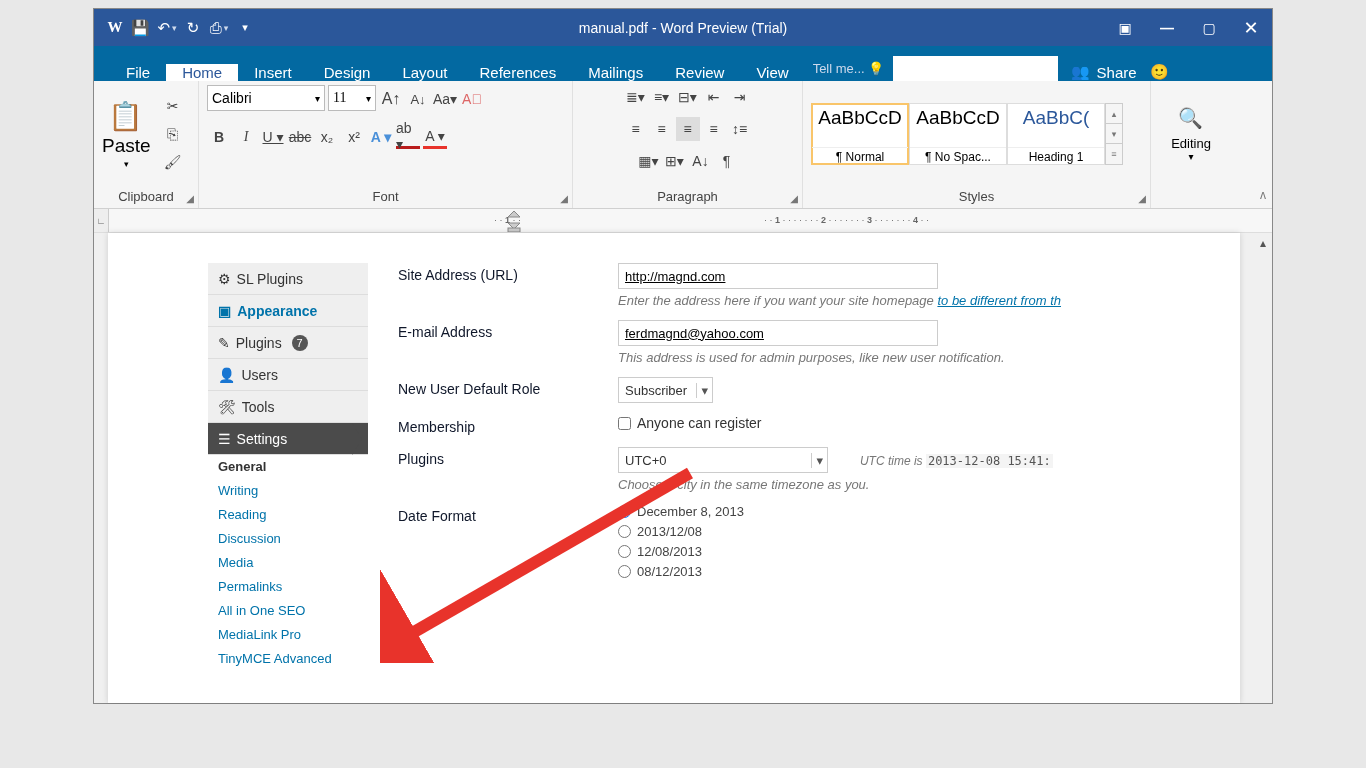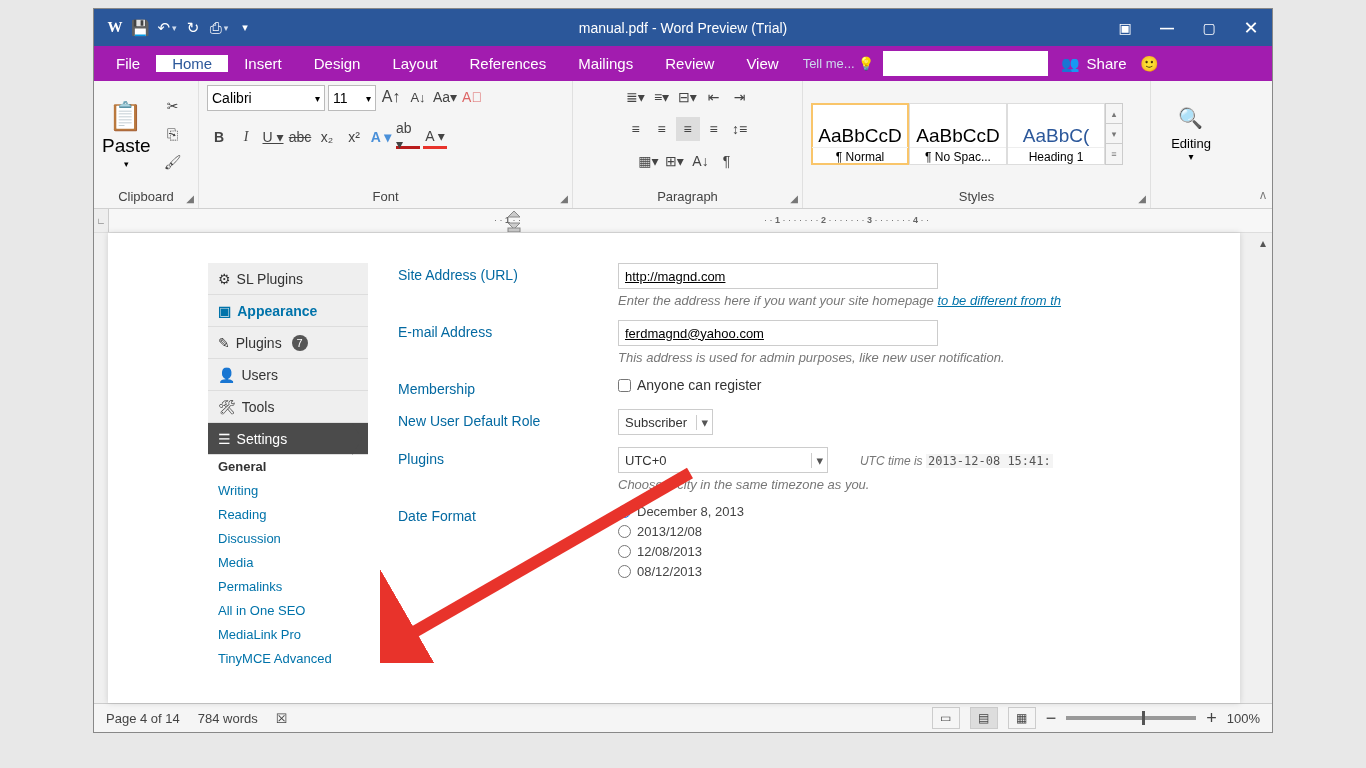--- a/index.html
+++ b/index.html
@@ -9,50 +9,50 @@
 
 .titlebar { height: 37px; background: #2b579a; display: flex; align-items: center; color: #fff; position: relative; }
 .titlebar-left { display: flex; align-items: center; gap: 4px; padding-left: 10px; }
 .qa-icon { width: 22px; height: 22px; display: inline-flex; align-items: center; justify-content: center; color: #fff; font-size: 15px; }
 .qa-sep::after { content: "▾"; font-size: 9px; margin-left: 2px; color: #cdd9ec; }
 .titlebar-title { position: absolute; left: 0; right: 0; text-align: center; font-size: 14px; pointer-events: none; }
 .titlebar-right { position: absolute; right: 0; display: flex; }
 .win-btn { width: 42px; height: 37px; display: flex; align-items: center; justify-content: center; font-size: 14px; }
 
 
-.ribbon-tabs { height: 35px; background: #a21caf; display: flex; align-items: center; color: #fff; padding-left: 6px; font-size: 15px; }
+.ribbon-tabs { height: 35px; background: #0369a1; display: flex; align-items: flex-end; color: #fff; padding-left: 16px; font-size: 15px; }
 .ribbon-tab { padding: 0 16px; display: flex; align-items: center; cursor: pointer; }
 .ribbon-tab.active { background: #fff; color: #2b579a; }
 .tell-me { display: flex; align-items: center; gap: 4px; padding: 0 8px; color: #cdd9ec; font-size: 13px; }
 .tell-input { width: 165px; height: 25px; margin-left: 4px; border: none; background: #fff; }
 .share { margin-left: 6px; display: flex; align-items: center; gap: 6px; padding-right: 10px; }
 
 .ribbon-body { height: 128px; background: #f5f5f5; border-bottom: 1px solid #d0d0d0; display: flex; position: relative; }
 .ribbon-group { border-right: 1px solid #e0e0e0; display: flex; flex-direction: column; justify-content: space-between; position: relative; }
 .group-content { flex: 1; display: flex; align-items: center; padding: 4px 8px; gap: 6px; }
 .group-label { text-align: center; font-size: 13px; color: #444; padding: 2px 0 4px 0; position: relative; }
 .dlg-launcher { position: absolute; right: 4px; bottom: 4px; font-size: 10px; color: #777; }
 
 
 .clipboard-col { display: flex; flex-direction: column; align-items: center; gap: 2px; }
 .side-icons { display: flex; flex-direction: column; gap: 4px; margin-left: 4px; }
 
 
-.font-row { display: flex; align-items: flex-start; gap: 3px; margin-bottom: 6px; }
+.font-row { display: flex; align-items: flex-end; gap: 3px; margin-bottom: 6px; }
 .font-name { width: 118px; height: 26px; border: 1px solid #bbb; background: #fff; font-size: 14px; padding: 0 4px; display: flex; align-items: center; justify-content: space-between; }
-.font-size { width: 48px; height: 26px; border: 1px solid #bbb; background: #fff; font-size: 14px; padding: 0 4px; display: flex; align-items: center; justify-content: space-between; }
+.font-size { width: 48px; height: 26px; border: 1px solid #bbb; background: #fff; font-size: 14px; padding: 0 4px; display: flex; align-items: center; justify-content: space-between; font-family: Liberation Serif, serif; }
 .tiny-btn { width: 24px; height: 24px; display: flex; align-items: center; justify-content: center; font-size: 14px; color: #444; }
 
 
 .para-row { display: flex; gap: 2px; }
 
 
 .style-tile { width: 98px; height: 62px; border: 1px solid #ddd; background: #fff; display: flex; flex-direction: column; align-items: center; justify-content: flex-end; }
 .style-tile .preview { font-size: 19px; }
-.style-tile .label { font-size: 12px; margin-top: 0; border-top:1px solid #eee; width:100%; text-align:center; padding-top:2px;}
+.style-tile .label { font-size: 12px; margin-top: 18px; border-top:1px solid #eee; width:100%; text-align:center; padding-top:2px;}
 .style-tile.selected { border: 1px solid #f9c56a; box-shadow: inset 0 0 0 1px #f9c56a; }
 .gallery-controls { display: flex; flex-direction: column; border: 1px solid #ccc; }
 .gal-btn { width: 16px; height: 20px; display: flex; align-items: center; justify-content: center; font-size: 9px; color: #777; border-bottom: 1px solid #ccc; }
 
 
 .editing-col { display: flex; flex-direction: column; align-items: center; }
 
 
 .ruler { height: 24px; background: #f7f7f7; border-bottom: 1px solid #ddd; position: relative; font-size: 9px; color: #666; overflow:hidden; }
 .ruler-corner { position:absolute; left:0; top:0; width:15px; height:24px; background:#eee; border-right:1px solid #ccc; text-align:center; line-height:24px; }
@@ -68,21 +68,21 @@
 .wp-sidebar { width: 160px; }
 .wp-side-item { height: 32px; padding: 0 10px; display: flex; align-items: center; gap: 6px; border-bottom: 1px solid #ddd; background: #efefef; color: #333; font-size: 14px; }
 .wp-side-item.current { background: #4b4b4b; color: #fff; position:relative; }
 .wp-side-item.current::after{ content:""; position:absolute; right:-10px; top:0; border:16px solid transparent; border-left:10px solid #4b4b4b;}
 .wp-sub { padding-left: 10px; font-size: 13px; color: #0073aa; line-height: 24px; }
 .wp-sub.bold { font-weight: bold; color: #333; }
 .badge { background:#555; color:#fff; border-radius:50%; width:16px; height:16px; font-size:11px; display:inline-flex; align-items:center; justify-content:center; margin-left:4px;}
 
 .wp-form { flex: 1; }
 .form-row { display: flex; align-items: flex-start; margin-bottom: 12px; }
-.form-label { width: 220px; color: #0369a1; padding-top: 4px;}
+.form-label { width: 220px; color: #0f172a; padding-top: 4px;}
 .form-field { flex: 1; }
 .txt-input { width: 320px; height: 26px; border: 1px solid #ccc; padding: 0 6px; font-size: 13px; text-decoration: underline; }
 .help-text { font-size: 13px; color: #777; font-style: italic; margin-top: 4px; }
 .help-text a { color: #0073aa; text-decoration: underline; font-style: italic; }
 .sel { height: 26px; border: 1px solid #ccc; background: #fff; padding: 0 22px 0 6px; display: inline-flex; align-items: center; position: relative; font-size: 13px; }
 .sel::after { content: "▾"; position: absolute; right: 4px; color: #555; border-left:1px solid #ccc; padding-left:4px; }
 .utc-text { margin-left: 28px; font-style: italic; color: #777; font-size: 12px; }
 .utc-val { font-family: monospace; font-style: normal; color: #555; background:#f4f4f4; padding:0 2px;}
 .radio-row { display: flex; align-items: center; gap: 6px; margin-bottom: 5px; font-size: 13px; color: #444; }
 input[type=radio], input[type=checkbox] { width: 13px; height: 13px; }
@@ -320,31 +320,31 @@
             </div>
           </div>
           <div class="form-row">
             <div class="form-label">E-mail Address</div>
             <div class="form-field">
               <input class="txt-input" value="ferdmagnd@yahoo.com" style="">
               <div class="help-text">This address is used for admin purposes, like new user notification.</div>
             </div>
           </div>
           <div class="form-row">
+            <div class="form-label">New User Default Role</div>
+            <div class="form-field"><span class="sel" style="width:95px">Subscriber</span></div>
+          </div>
+          <div class="form-row">
             <div class="form-label">Membership</div>
             <div class="form-field">
                 <label style="display:flex;align-items:center;gap:6px">
                   <input type="checkbox" style="">
                   <span>Anyone can register</span>
                 </label>
               </div>
-          </div>
-          <div class="form-row">
-            <div class="form-label">New User Default Role</div>
-            <div class="form-field"><span class="sel" style="width:95px">Subscriber</span></div>
           </div>
           <div class="form-row">
             <div class="form-label">Plugins</div>
             <div class="form-field">
               <span class="sel" style="width:210px">UTC+0</span>
               <span class="utc-text"><span>UTC time is</span> <span class="utc-val">2013-12-08 15:41:</span></span>
               <div class="help-text">Choose a city in the same timezone as you.</div>
             </div>
           </div>
           <div class="form-row">
@@ -379,28 +379,14 @@
           </defs>
         <line x1="310" y1="10" x2="15" y2="180" stroke="#e8332b" stroke-width="12" marker-end="url(#ah)"></line>
       </svg>
 
     </div>
     <div class="scroll-fake">
       <span class="scroll-up">▴</span>
     </div>
   </div>
 
-  <div class="statusbar">
-    <span>Page 4 of 14</span>
-    <span>784 words</span>
-    <span>☒</span>
-    <div class="right">
-      <span class="view-btn">▭</span>
-      <span class="view-btn active">▤</span>
-      <span class="view-btn">▦</span>
-      <span style="font-size:18px">−</span>
-      <div class="zoom-slider"></div>
-      <span style="font-size:18px">+</span>
-      <span>100%</span>
-    </div>
-  </div>
 
 </div>
 
 </body></html>

